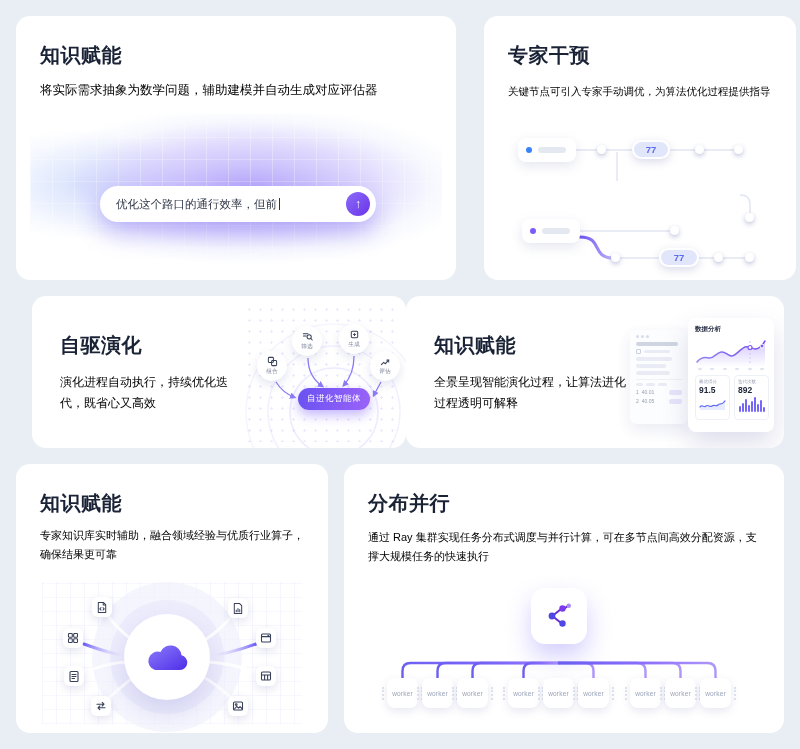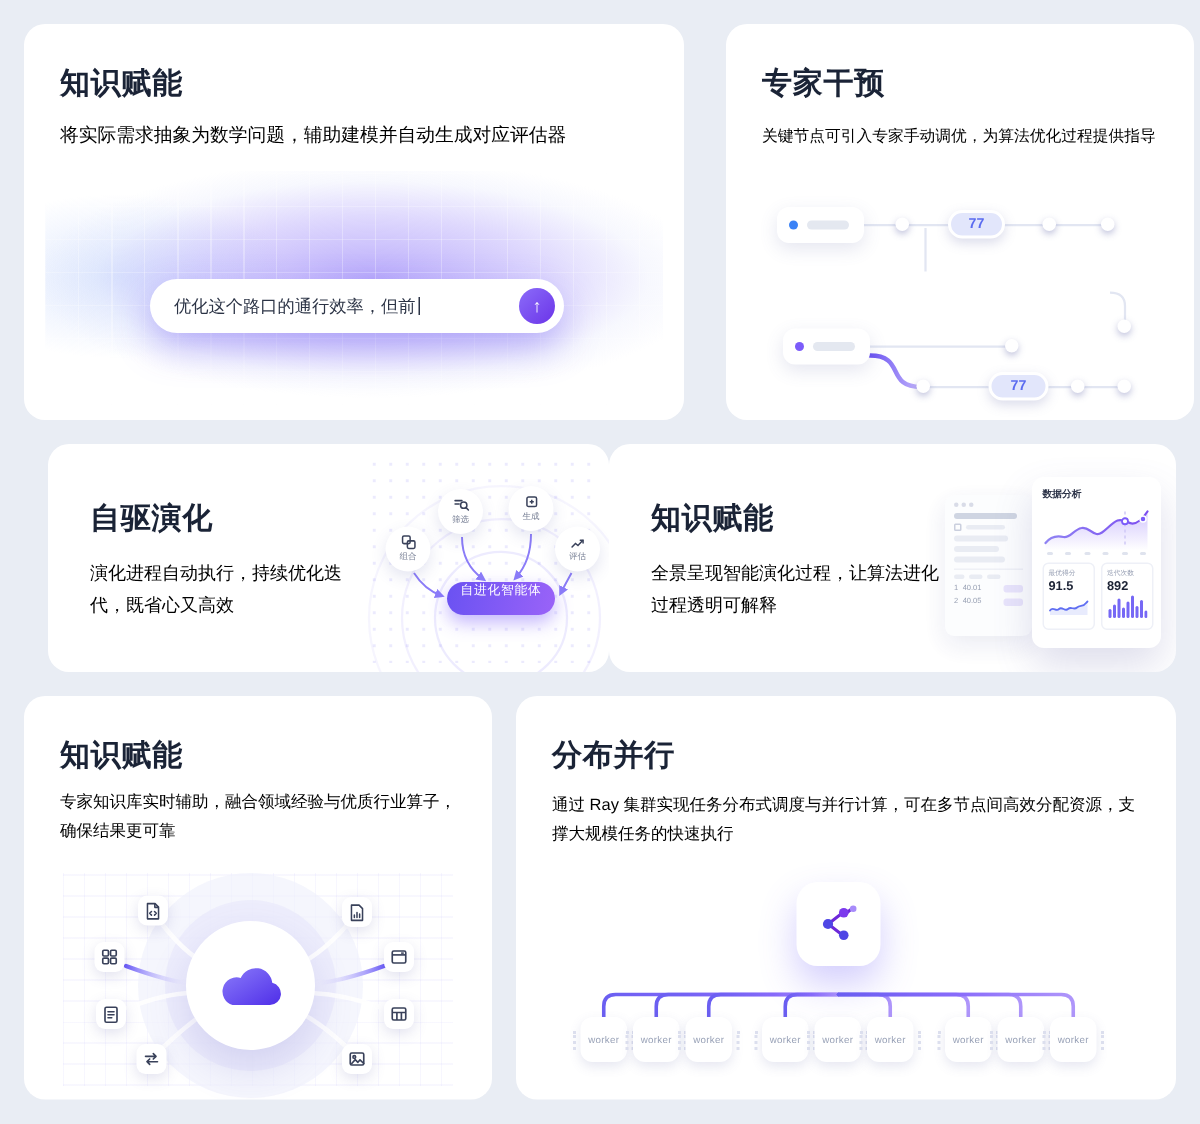--- a/index.html
+++ b/index.html
@@ -92,21 +92,21 @@
   .evo-node {
     position:absolute; width:30px; height:30px; border-radius:50%; background:#fff;
     box-shadow:0 4px 10px rgba(88,92,165,.16);
     display:flex; flex-direction:column; align-items:center; justify-content:center; gap:0;
   }
   .evo-node .lbl { font-size:6px; color:#7a8297; transform:scale(.95); }
   .evo-pill {
     position:absolute; left:266px; top:92px; width:72px; height:22px; border-radius:11px;
     background:linear-gradient(100deg,#6a52f2,#9a63f8);
     box-shadow:0 5px 12px rgba(122,92,250,.45);
-    color:#fff; font-size:8.5px; display:flex; align-items:flex-start; justify-content:center; letter-spacing:.5px;
+    color:#fff; font-size:8.5px; display:flex; align-items:center; justify-content:center; letter-spacing:.5px;
   }
 
   
   .c4 .card-title { position:absolute; left:28px; top:36px; }
   .c4 .card-desc  { position:absolute; left:28px; top:76px; font-size:12px; width:192px; }
   .back-panel {
     position:absolute; left:224px; top:34px; width:58px; height:94px; border-radius:6px;
     background:#fcfdfe; box-shadow:0 6px 16px rgba(100,105,165,.14); padding:5px 6px; opacity:.92;
   }
   .bp-dots { display:flex; gap:2px; margin-bottom:4px; }

